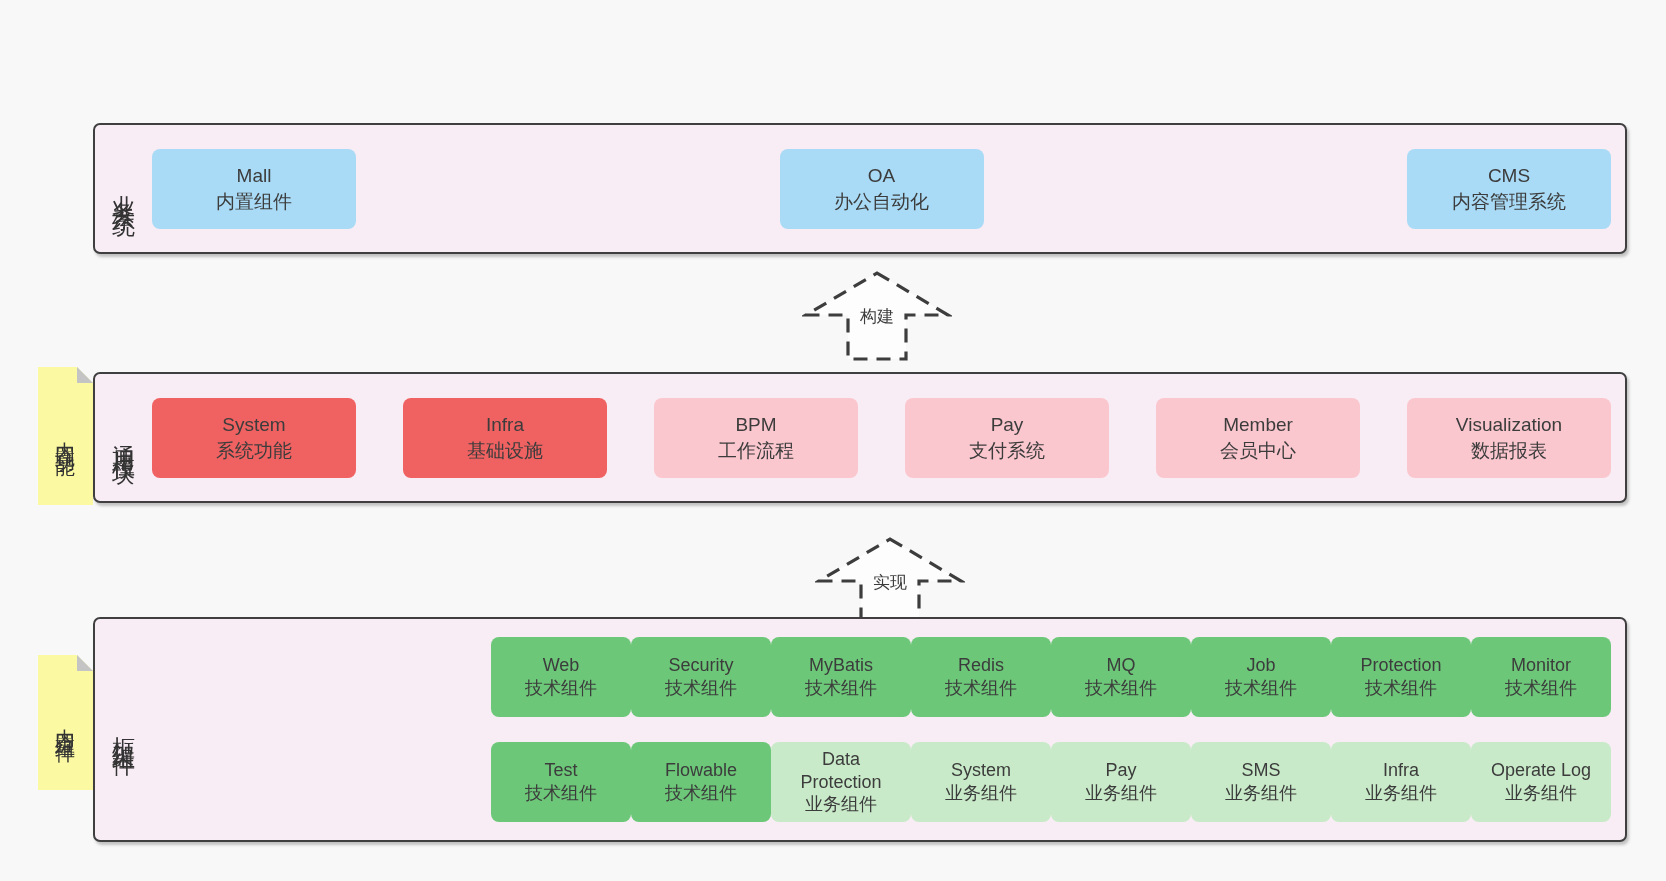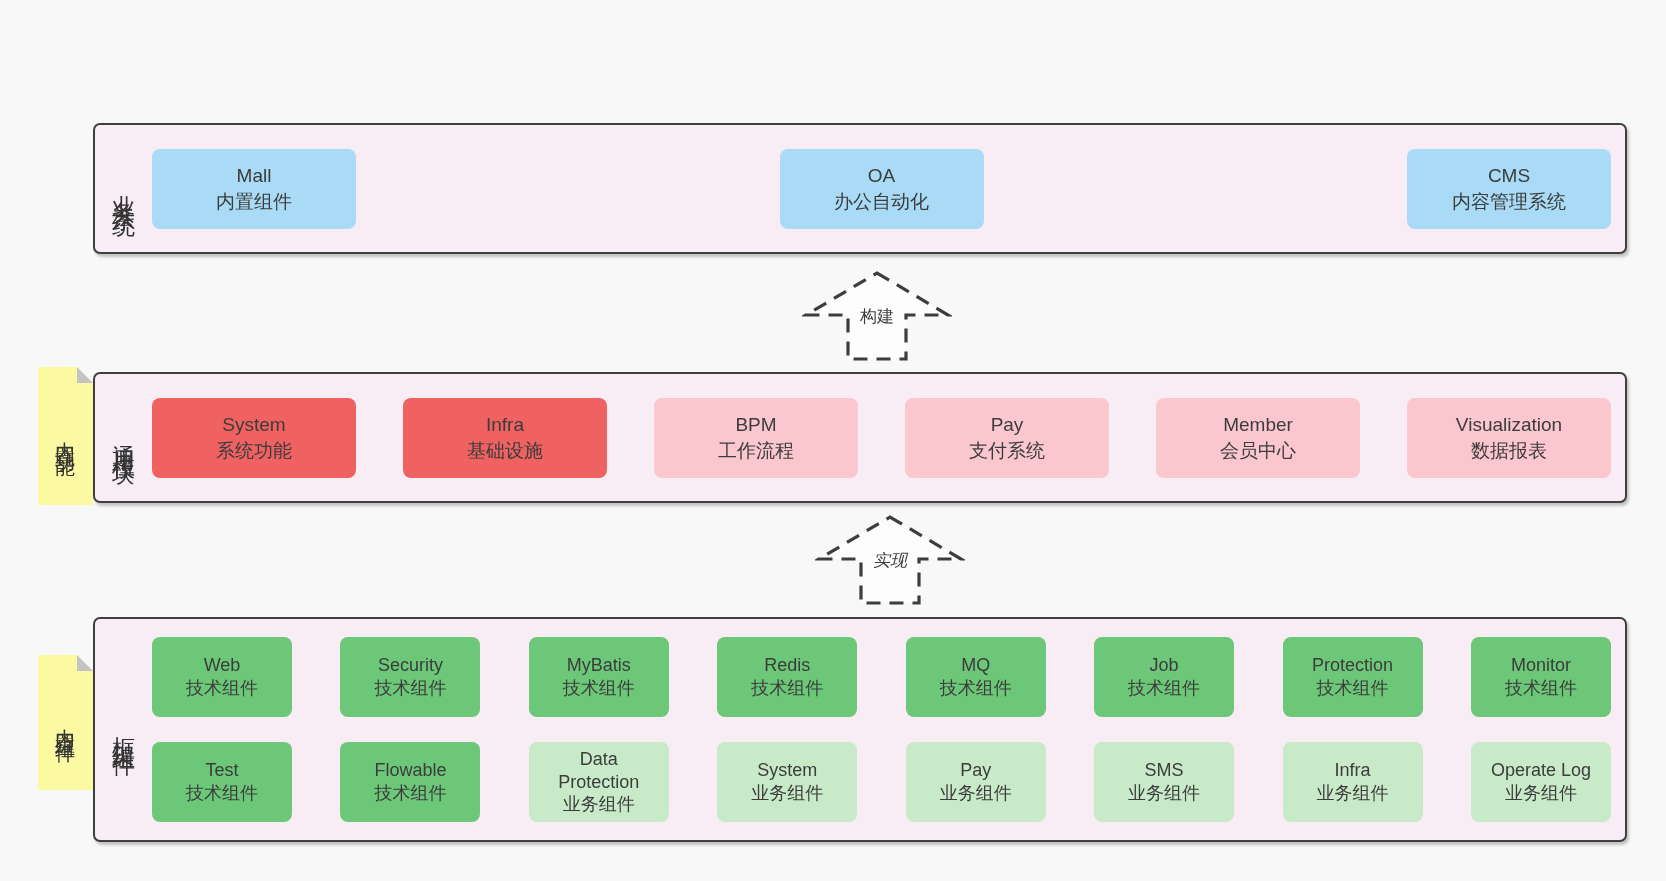--- a/index.html
+++ b/index.html
@@ -44,20 +44,21 @@
   .boxes-row{
     flex:1;
     display:flex;align-items:center;justify-content:space-between;
     padding:0 14px 0 0;
   }
   .boxes-grid{
     flex:1;
     display:flex;flex-direction:column;justify-content:center;
     gap:25px;
     padding:0 14px 0 0;
+    align-items:flex-end;
   }
   .row8{display:flex;justify-content:space-between;}
 
   
   .box{
     border-radius:8px;
     display:flex;flex-direction:column;align-items:center;justify-content:center;
     text-align:center;
     color:#3c3c3c;
     font-size:19px;line-height:1.32;
@@ -87,21 +88,21 @@
   .fold{
     position:absolute;top:0;right:0;
     width:16px;height:16px;
     background:#c4c4c4;
     clip-path:polygon(0 0,100% 100%,0 100%);
   }
 
   
   .arrow{position:absolute;width:150px;height:92px;}
   .arrow-build{left:802px;top:270px;}
-  .arrow-impl{left:815px;top:514px;font-style:italic;}
+  .arrow-impl{left:815px;top:536px;}
   .arrow svg{display:block;}
   .arrow-label{
     position:absolute;left:50%;top:46px;
     transform:translate(-50%,-50%);
     background:#fdfdfd;
     padding:1px 4px;
     font-size:17px;color:#3d3d3d;
     white-space:nowrap;
   }
 </style>

